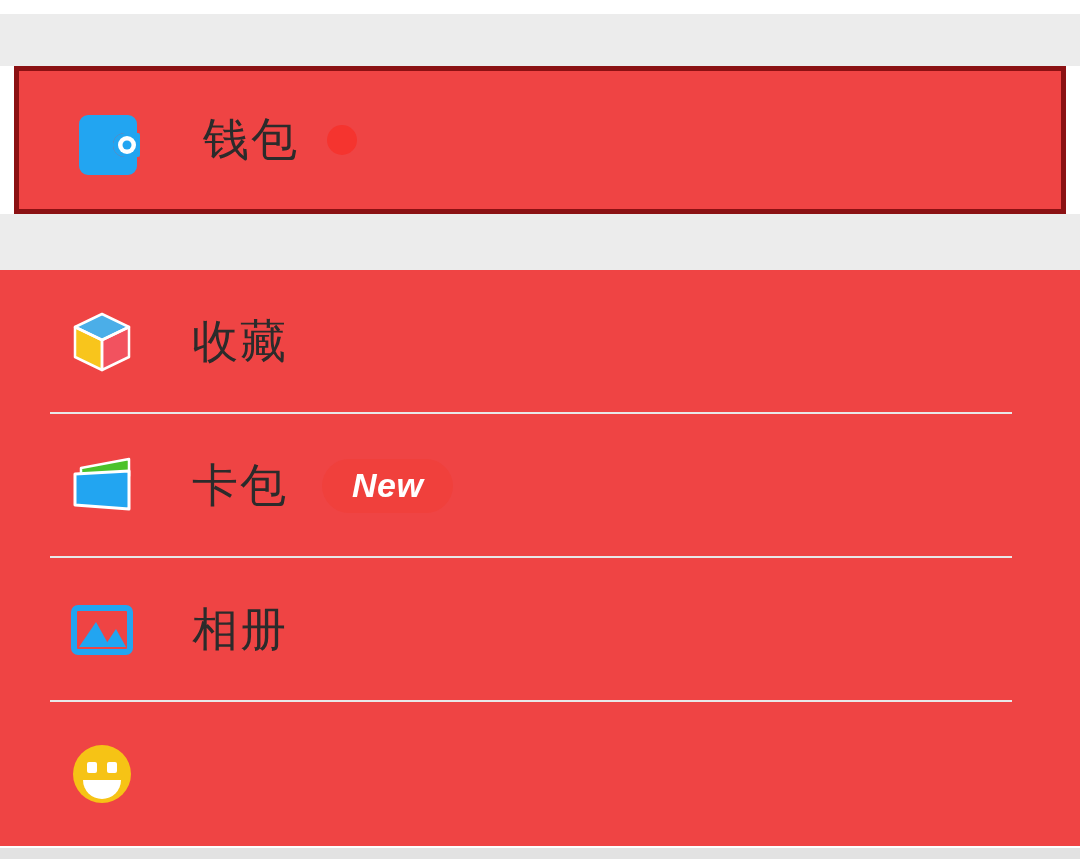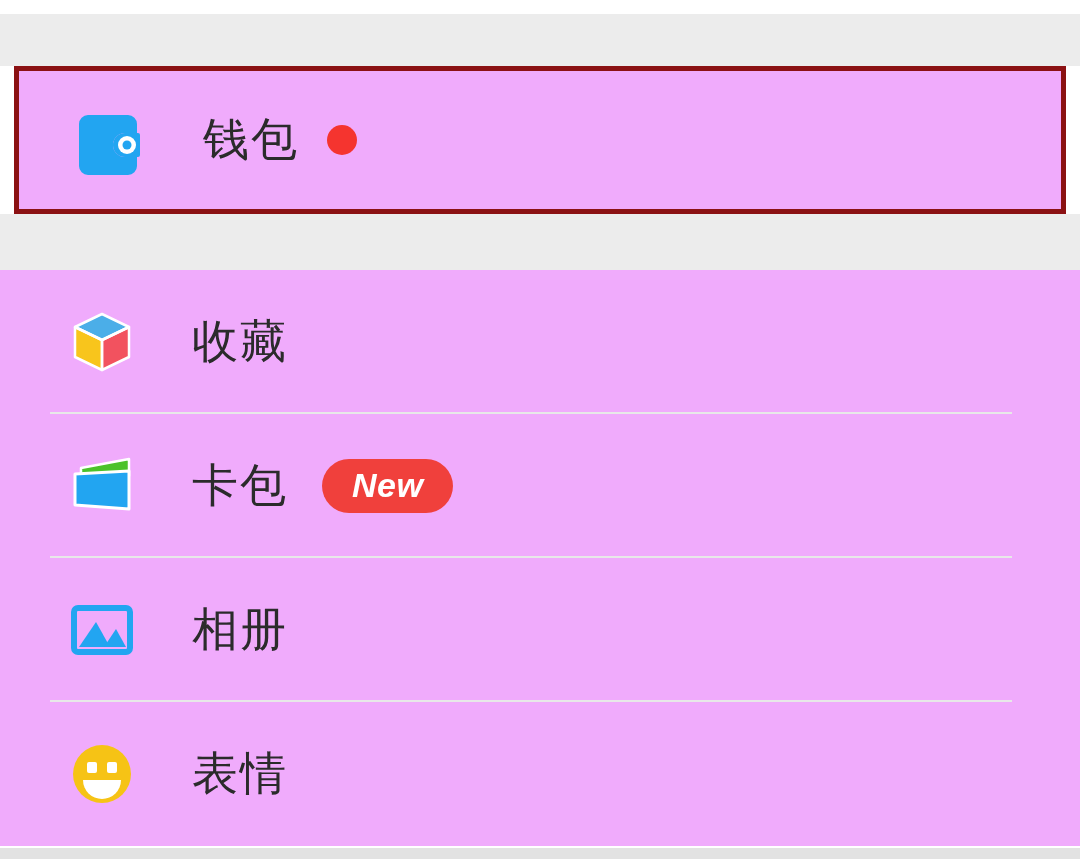--- a/index.html
+++ b/index.html
@@ -68,21 +68,21 @@
     width: 1080px; height: 11px;
     background: #e2e2e2;
   }
 
   
   .row {
     position: relative;
     display: flex;
     align-items: center;
     height: 144px;
-    background: #f0abfc;
+    background: #ef4444;
     padding-left: 64px;
   }
 
   .row-wallet {
     height: 138px;
     padding-left: 50px;
   }
 
   .divider {
     position: absolute;
@@ -209,20 +209,19 @@
 
     <div class="row">
       <span class="icon-slot">
         <svg width="72" height="72" viewBox="0 0 72 72">
           <circle cx="36" cy="36" r="29" fill="#F6C315"></circle>
           <rect x="21" y="24" width="10" height="11" rx="2" fill="#ffffff"></rect>
           <rect x="41" y="24" width="10" height="11" rx="2" fill="#ffffff"></rect>
           <path d="M17 42 L55 42 A19 19 0 0 1 17 42 Z" fill="#ffffff"></path>
         </svg>
       </span>
-      <span class="label">表情</span>
     </div>
 
   </div>
 
   <div class="bottom-gray-strip"></div>
 
 </div>
 
 </body></html>

